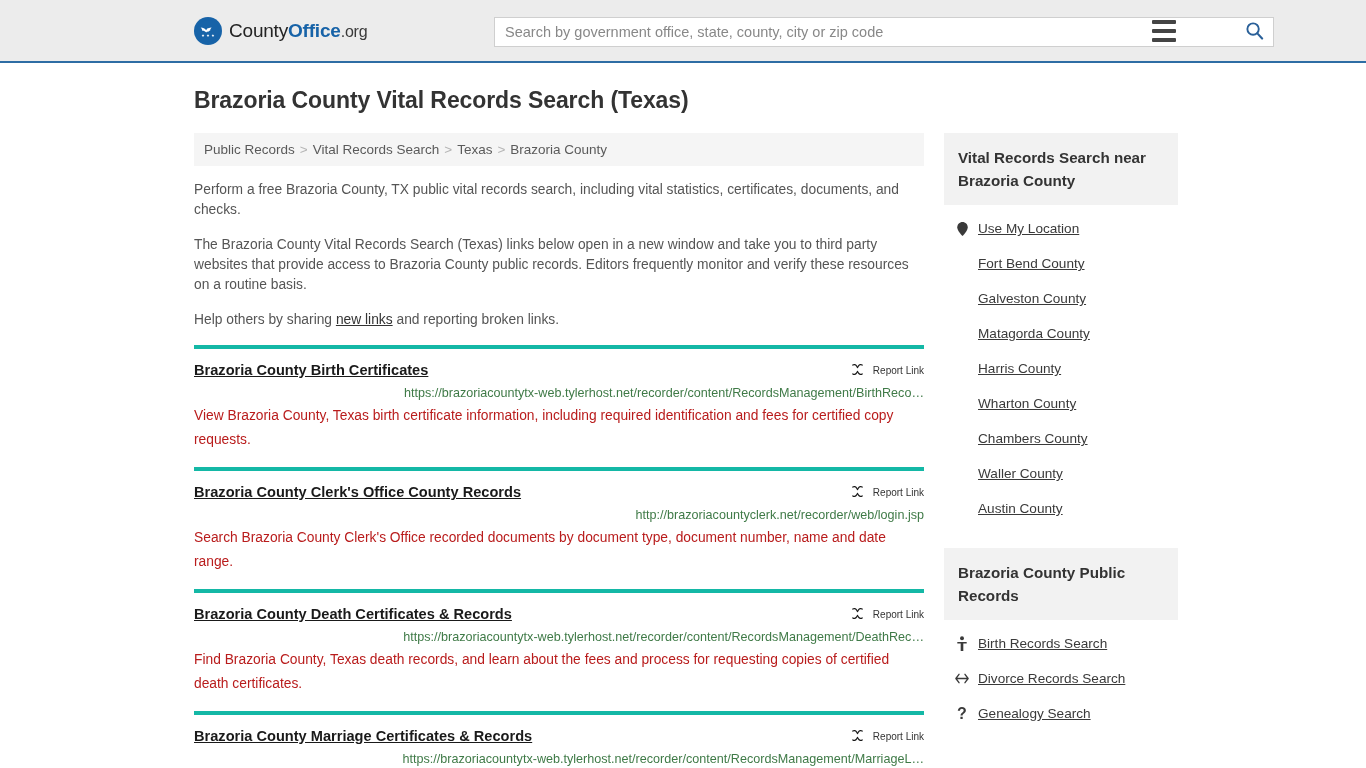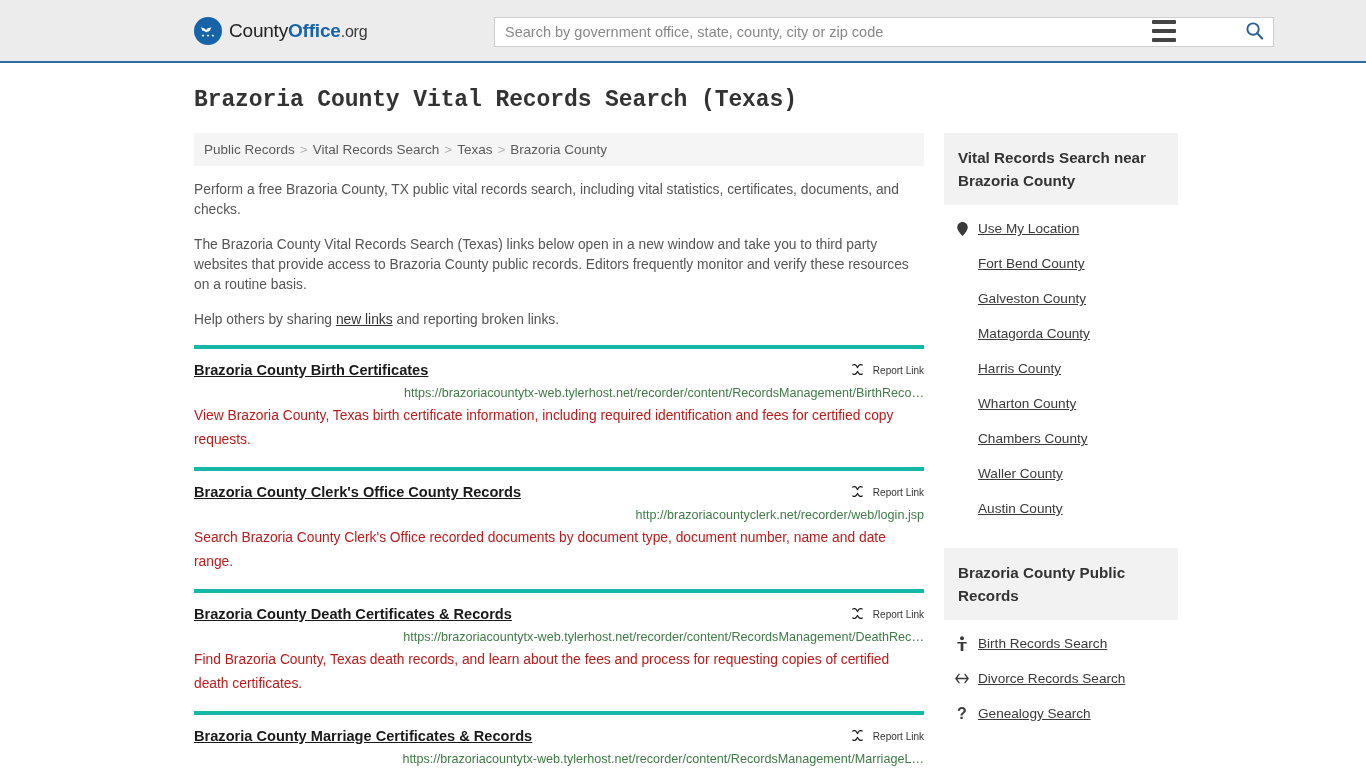--- a/index.html
+++ b/index.html
@@ -117,21 +117,20 @@
   .main-col { width: 730px; flex: 0 0 730px; }
   .side-col { width: 234px; flex: 0 0 234px; margin-left: 20px; }
 
   h1.page-title {
     font-size: 23px;
     line-height: 28px;
     color: #333333;
     font-weight: 700;
     margin: 0 0 19px 0;
     letter-spacing: -0.1px;
-    font-family: Liberation Mono, monospace;
   }
 
   .breadcrumb {
     background: #f5f5f5;
     padding: 9px 10px;
     font-size: 13.5px;
     color: #777;
     margin-bottom: 14px;
   }
   .breadcrumb a {

